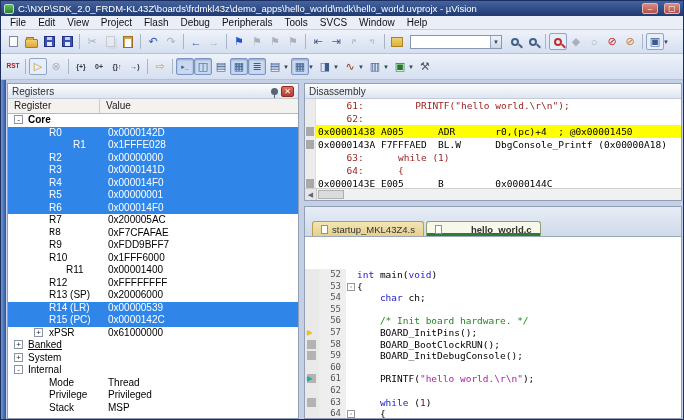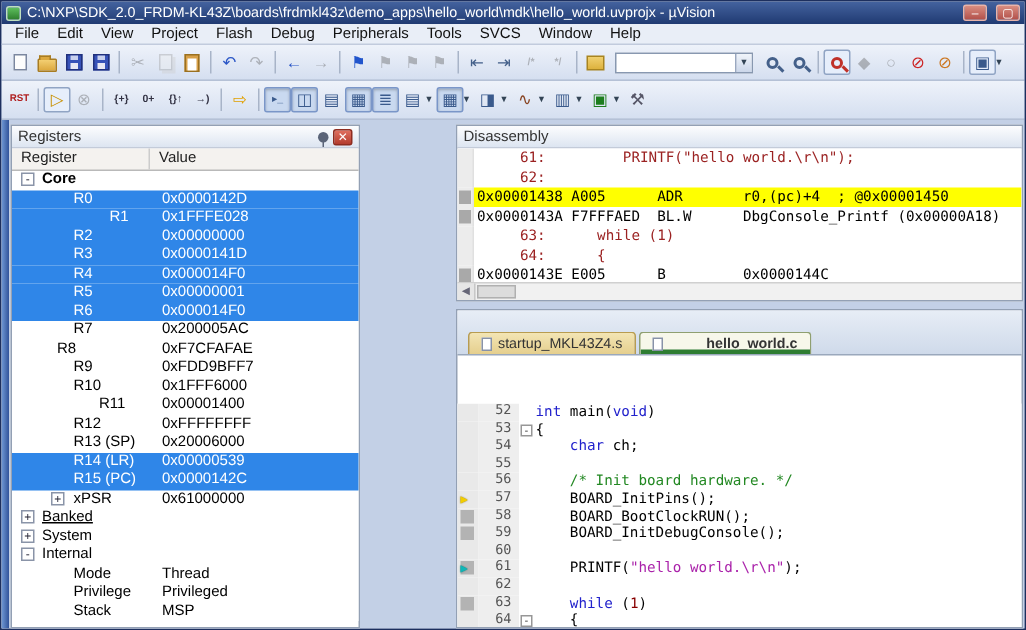--- a/index.html
+++ b/index.html
@@ -60,21 +60,21 @@
   .panel{position:absolute;background:#fff;border:1px solid #93a0b4;}
   .panel-caption{height:15px;display:flex;align-items:center;padding:0 4px;gap:3px;
     background:linear-gradient(#fcfdfe,#dde5f1);border-bottom:1px solid #c3cbd9;
     font-size:10px;color:#333;}
   .caption-title{flex:1;}
   .pin-icon{width:7px;height:7px;flex:none;border-radius:50%;background:#5a6478;position:relative;}
   .pin-icon::after{content:"";position:absolute;left:3px;top:6px;width:1px;height:4px;background:#5a6478;}
   .cap-close{width:13px;height:11px;flex:none;background:linear-gradient(#e07060,#b43c2e);
     border:1px solid #8e2c20;border-radius:2px;color:#fff;font-size:8px;line-height:9px;text-align:center;}
   
-  #registers-panel{left:6px;top:3px;width:233px;bottom:0;}
+  #registers-panel{left:6px;top:3px;width:292px;bottom:0;}
   .reg-header{height:15px;display:flex;background:#f4f2ef;border-bottom:1px solid #b9b9b9;
     font-size:10px;color:#222;}
   .reg-header .c1{width:92px;border-right:1px solid #ccc;padding:1px 0 0 6px;}
   .reg-header .c2{flex:1;padding:1px 0 0 6px;}
   .reg-rows{font-size:10px;background:#fff;}
   .reg-row{height:12.5px;position:relative;color:#000;}
   .reg-row.selected{background:#2f86e8;color:#fff;}
   .reg-expander{position:absolute;top:1px;width:9px;height:9px;background:#fff;border:1px solid #8a94a8;
     font-size:8px;line-height:7px;text-align:center;color:#223;}
   .reg-label{position:absolute;top:0;line-height:12.5px;white-space:nowrap;}
@@ -364,21 +364,21 @@
           </div>
           <div class="reg-row selected">
             <span class="reg-label" style="left: 41px;">R6</span>
             <span class="reg-value">0x000014F0</span>
           </div>
           <div class="reg-row">
             <span class="reg-label" style="left: 41px;">R7</span>
             <span class="reg-value">0x200005AC</span>
           </div>
           <div class="reg-row">
-            <span class="reg-label" style="left: 30px;">R8</span>
+            <span class="reg-label" style="left: 41px; font-family: Liberation Mono, monospace;">R8</span>
             <span class="reg-value">0xF7CFAFAE</span>
           </div>
           <div class="reg-row">
             <span class="reg-label" style="left: 41px;">R9</span>
             <span class="reg-value">0xFDD9BFF7</span>
           </div>
           <div class="reg-row">
             <span class="reg-label" style="left: 41px;">R10</span>
             <span class="reg-value">0x1FFF6000</span>
           </div>

